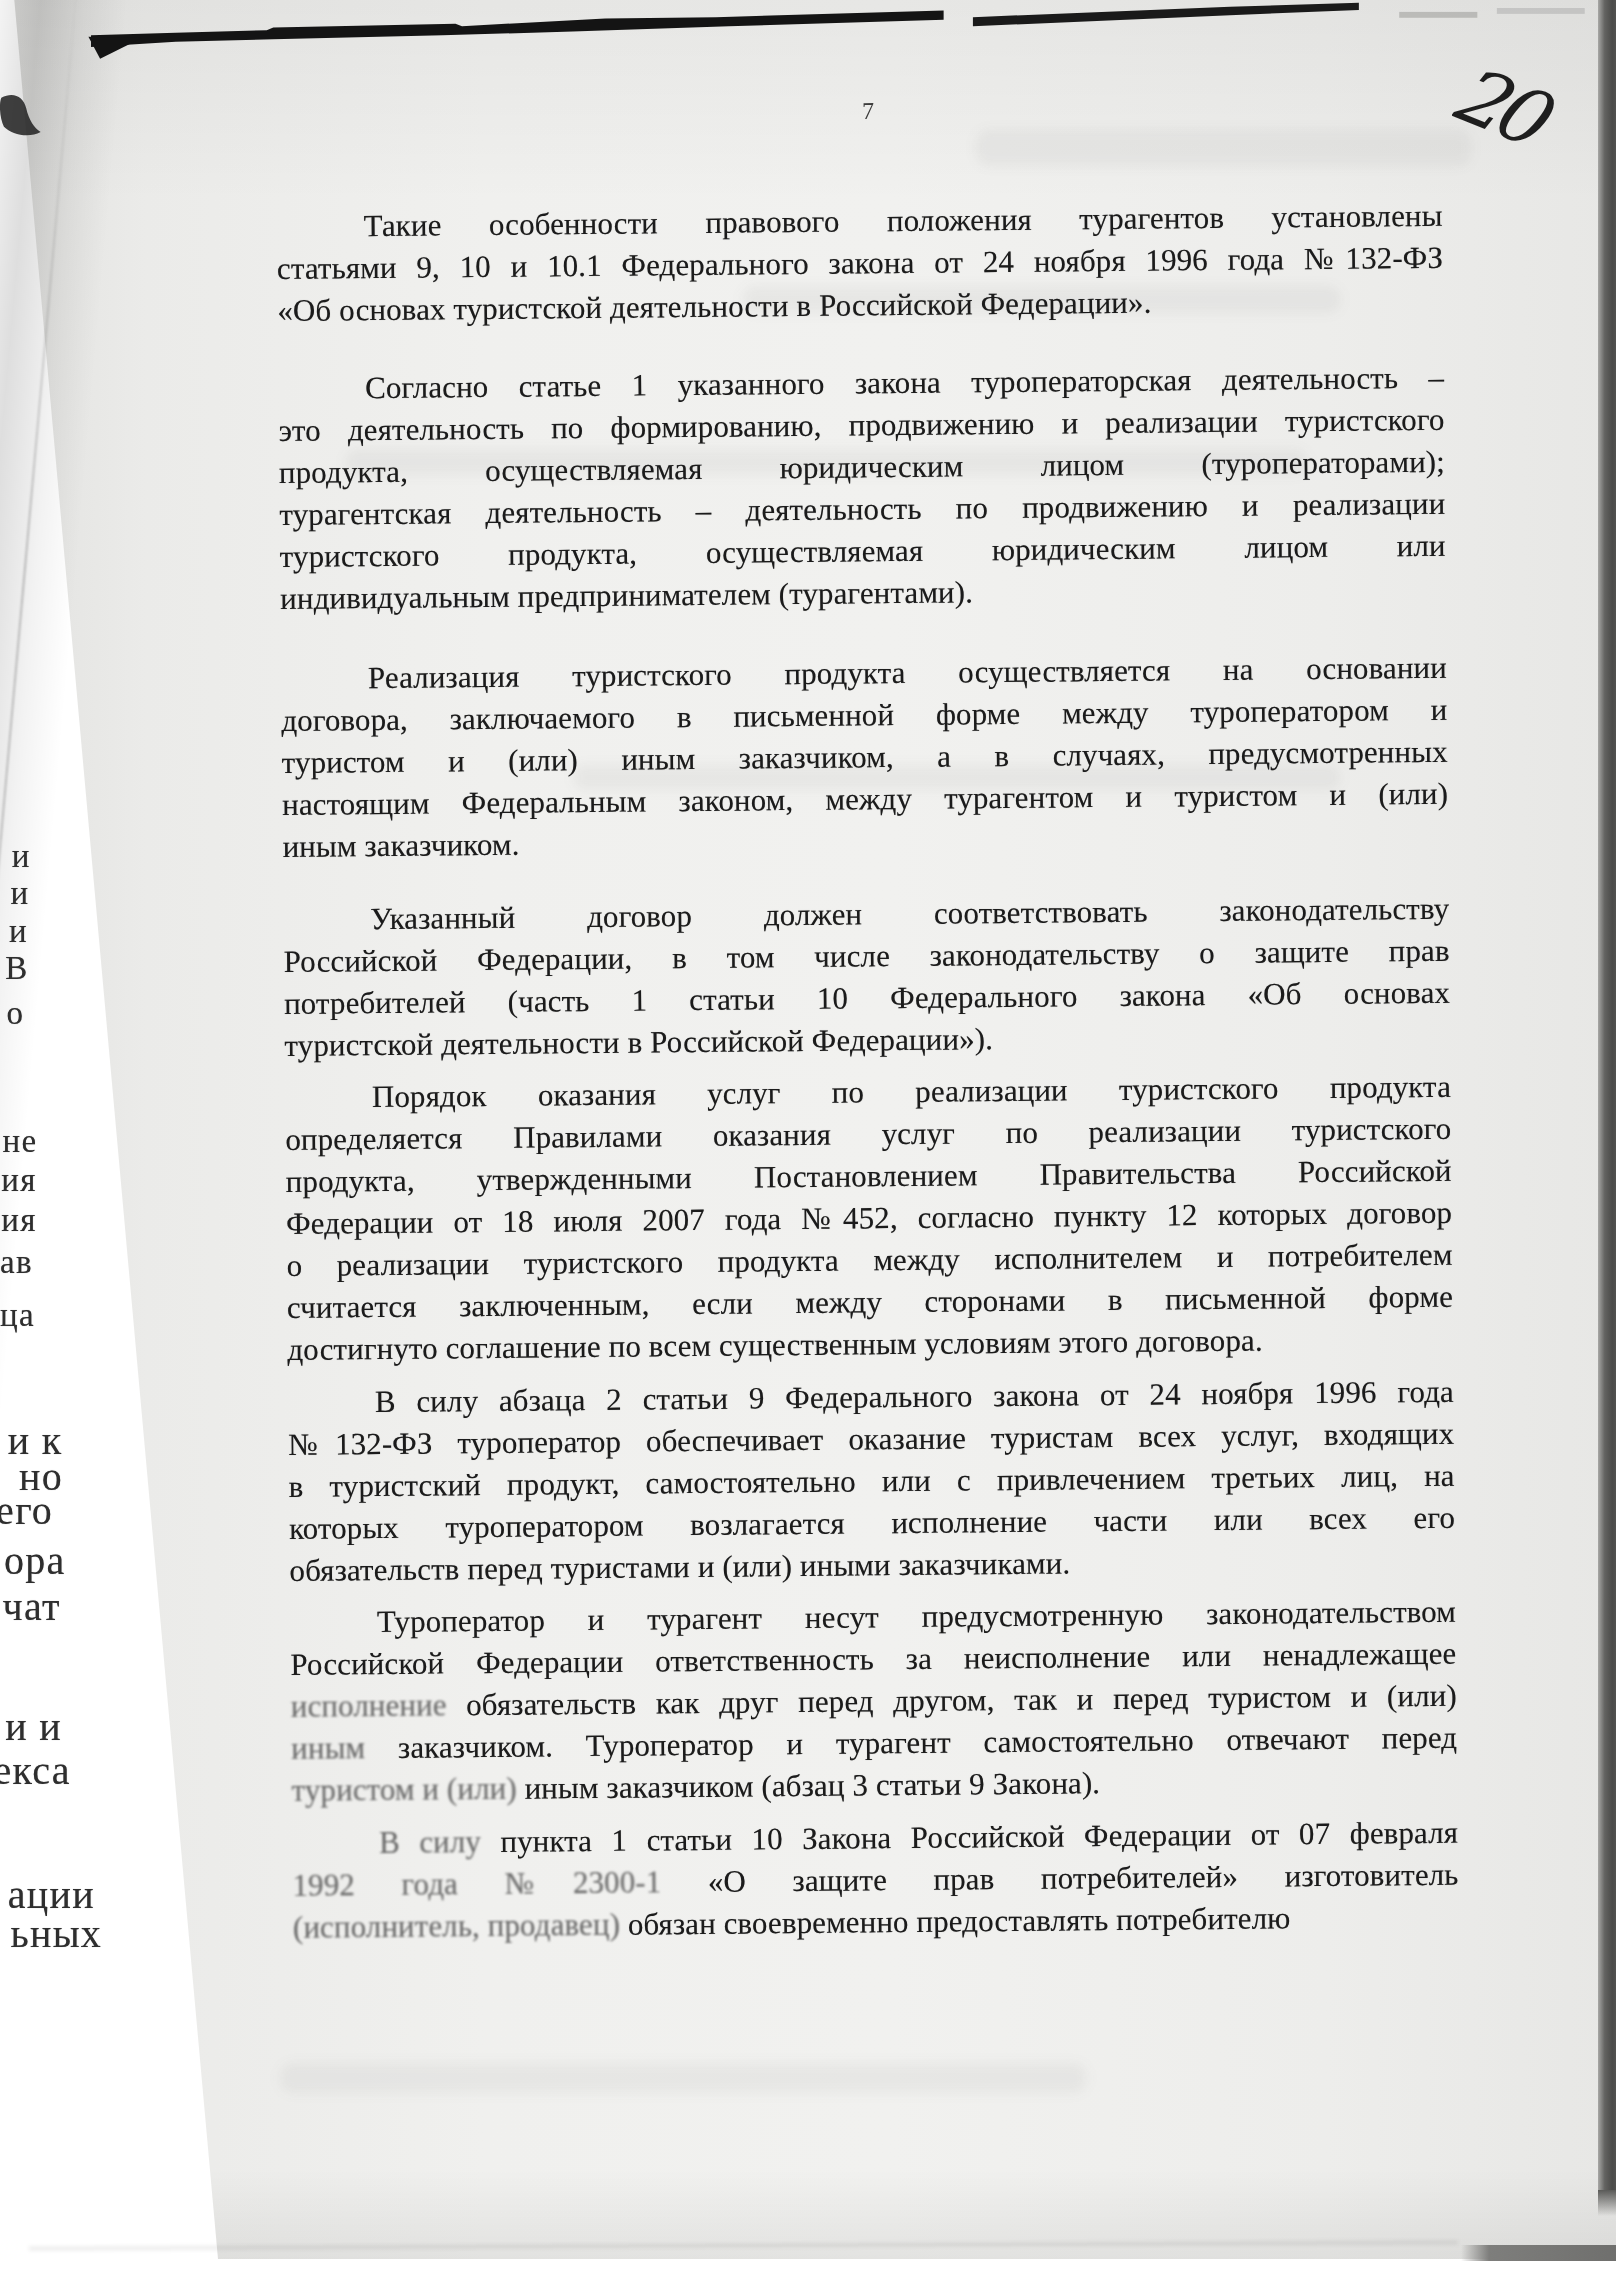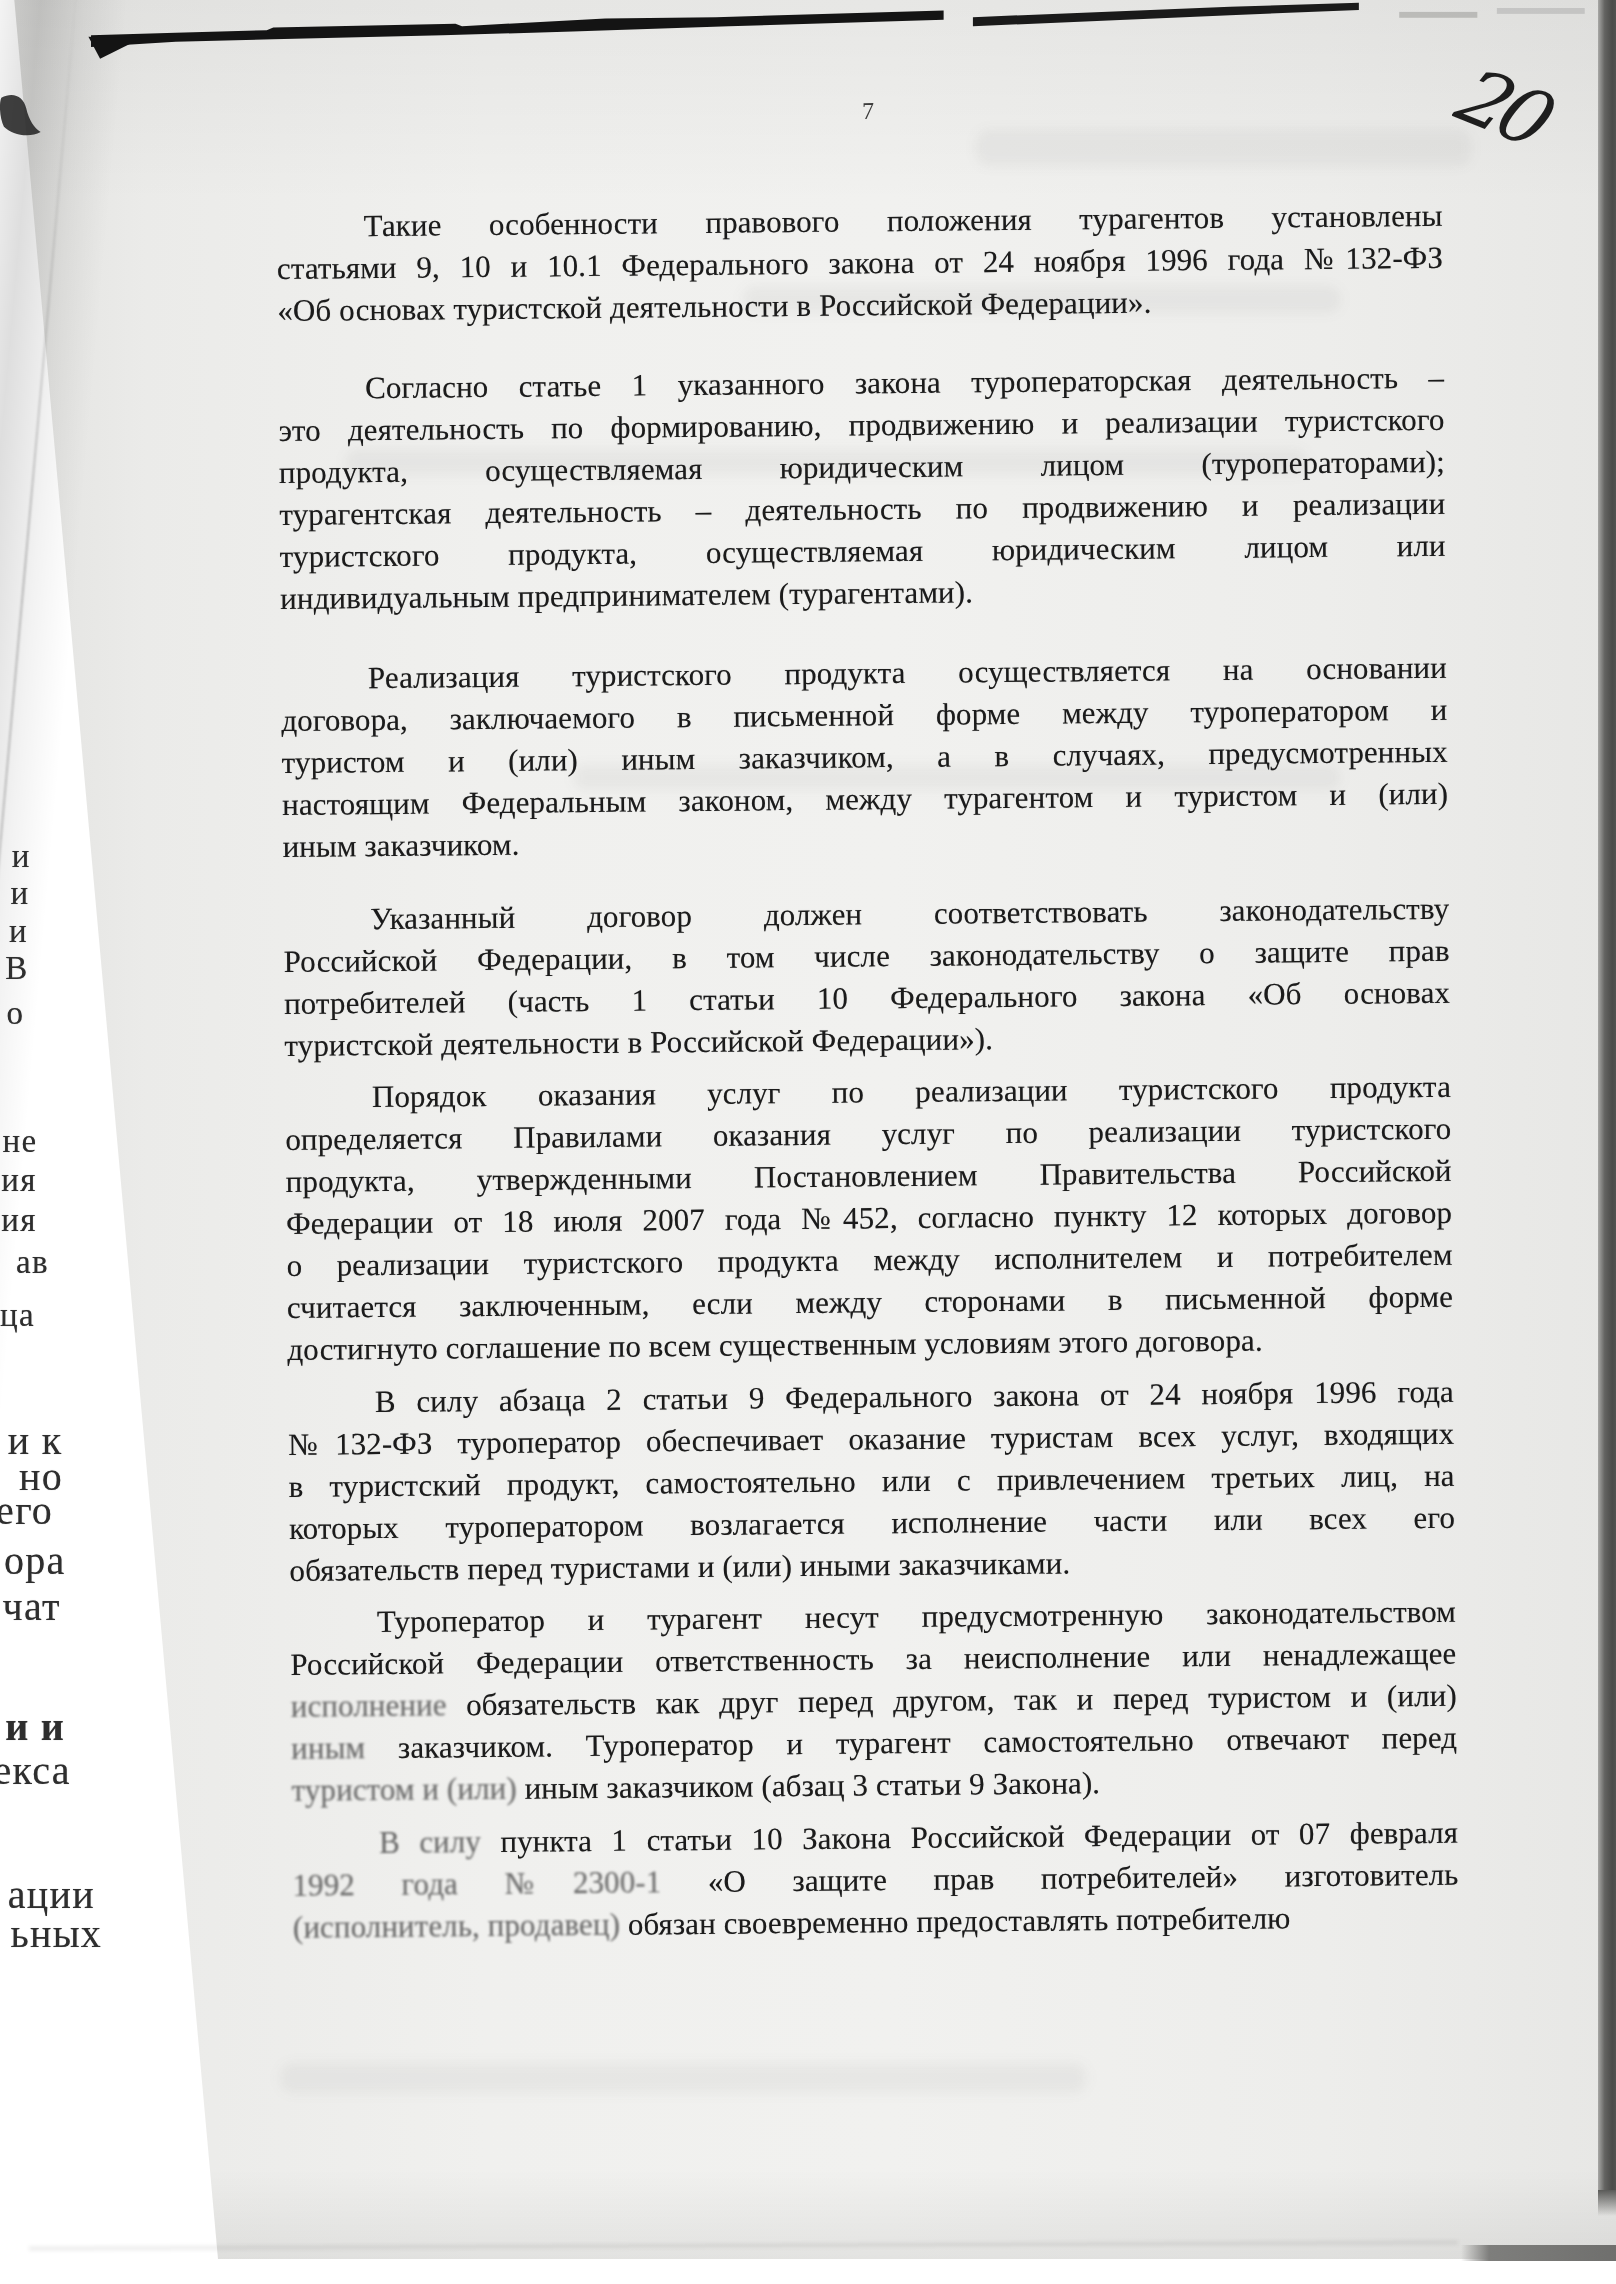--- a/index.html
+++ b/index.html
@@ -95,28 +95,28 @@
 
   <div>
     <span class="frag sm" style="left:11.7px;top:840px;">и</span>
     <span class="frag sm" style="left:10.4px;top:877px;">и</span>
     <span class="frag sm" style="left:9px;top:915px;">и</span>
     <span class="frag sm" style="left:5.2px;top:952px;">В</span>
     <span class="frag sm" style="left:6.5px;top:997px;">о</span>
     <span class="frag sm" style="left:2.6px;top:1125px;">не</span>
     <span class="frag sm" style="left:1.3px;top:1164px;">ия</span>
     <span class="frag sm" style="left:1.3px;top:1204px;">ия</span>
-    <span class="frag sm" style="left:16px;top:1246px;">ав</span>
+    <span class="frag sm" style="left:0px;top:1246px;">ав</span>
     <span class="frag sm" style="left:0px;top:1287px;margin-top:12px;">ца</span>
     <span class="frag" style="left:7.8px;top:1405px;margin-top:16px;">и к</span>
     <span class="frag" style="left:19px;top:1445px;margin-top:12px;">но</span>
     <span class="frag" style="left:-3.9px;top:1491px;">его</span>
     <span class="frag" style="left:3.9px;top:1541px;">ора</span>
     <span class="frag" style="left:2.6px;top:1587px;">чат</span>
-    <span class="frag" style="left:5.2px;top:1707px;font-weight:bold;">и и</span>
+    <span class="frag" style="left:5.2px;top:1707px;">и и</span>
     <span class="frag" style="left:-6.5px;top:1751px;">екса</span>
     <span class="frag" style="left:7.8px;top:1875px;">ации</span>
     <span class="frag" style="left:10.4px;top:1914px;">ьных</span>
   </div>
 
   <main class="text-block">
 
     <p class="para">
       </p>
       <div class="line first">Такие особенности правового положения турагентов установлены</div>

